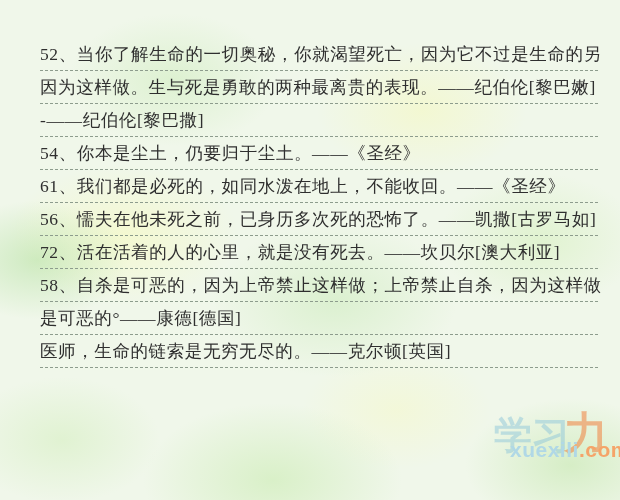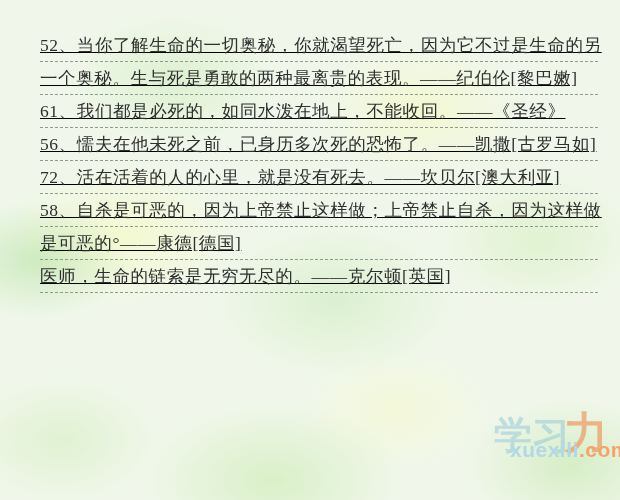--- a/index.html
+++ b/index.html
@@ -21,24 +21,23 @@
       radial-gradient(ellipse 145px 95px at 87% 48%, rgba(208,238,182,.50), transparent 70%),
       radial-gradient(ellipse 185px 110px at 44% 96%, rgba(198,234,172,.55), transparent 70%),
       radial-gradient(ellipse 150px 95px at 92% 93%, rgba(188,228,162,.50), transparent 70%),
       radial-gradient(ellipse 135px 85px at 64% 82%, rgba(246,248,196,.45), transparent 70%),
       radial-gradient(ellipse 140px 90px at 10% 88%, rgba(205,236,180,.45), transparent 70%),
       #f0f7ea;
   }
   .textcol {
     position: absolute;
     left: 40px;
-    top: 29px;
+    top: 38px;
     width: 558px;
     z-index: 2;
-    text-decoration: underline;
   }
   .line {
     height: 32px;
     line-height: 33px;
     font-size: 17.5px;
     letter-spacing: 0.6px;
     color: #2f2f2f;
     white-space: nowrap;
     overflow: visible;
     border-bottom: 1px dashed #8d9c8d;
@@ -88,21 +87,23 @@
     <div class="wm-logo">
       <span class="wm-xue">学习</span><span class="wm-li">力</span>
     </div>
     <div class="wm-site">
       <span class="wm-blue">xuexili</span><span class="wm-orange">.com</span>
     </div>
   </div>
 
   <div class="textcol">
     <div class="line">52、当你了解生命的一切奥秘，你就渴望死亡，因为它不过是生命的另</div>
-    <div class="line">一个奥秘。生与死是勇敢的两种最离贵的表现。——纪伯伦[黎巴嫩]</div>
+    <div class="line">因为这样做。生与死是勇敢的两种最离贵的表现。——纪伯伦[黎巴嫩]</div>
+    <div class="line">-——纪伯伦[黎巴撒]</div>
+    <div class="line">54、你本是尘土，仍要归于尘土。——《圣经》</div>
     <div class="line">61、我们都是必死的，如同水泼在地上，不能收回。——《圣经》</div>
     <div class="line">56、懦夫在他未死之前，已身历多次死的恐怖了。——凯撒[古罗马如]</div>
     <div class="line">72、活在活着的人的心里，就是没有死去。——坎贝尔[澳大利亚]</div>
     <div class="line">58、自杀是可恶的，因为上帝禁止这样做；上帝禁止自杀，因为这样做</div>
     <div class="line">是可恶的°——康德[德国]</div>
     <div class="line">医师，生命的链索是无穷无尽的。——克尔顿[英国]</div>
   </div>
 
 </div>
 

